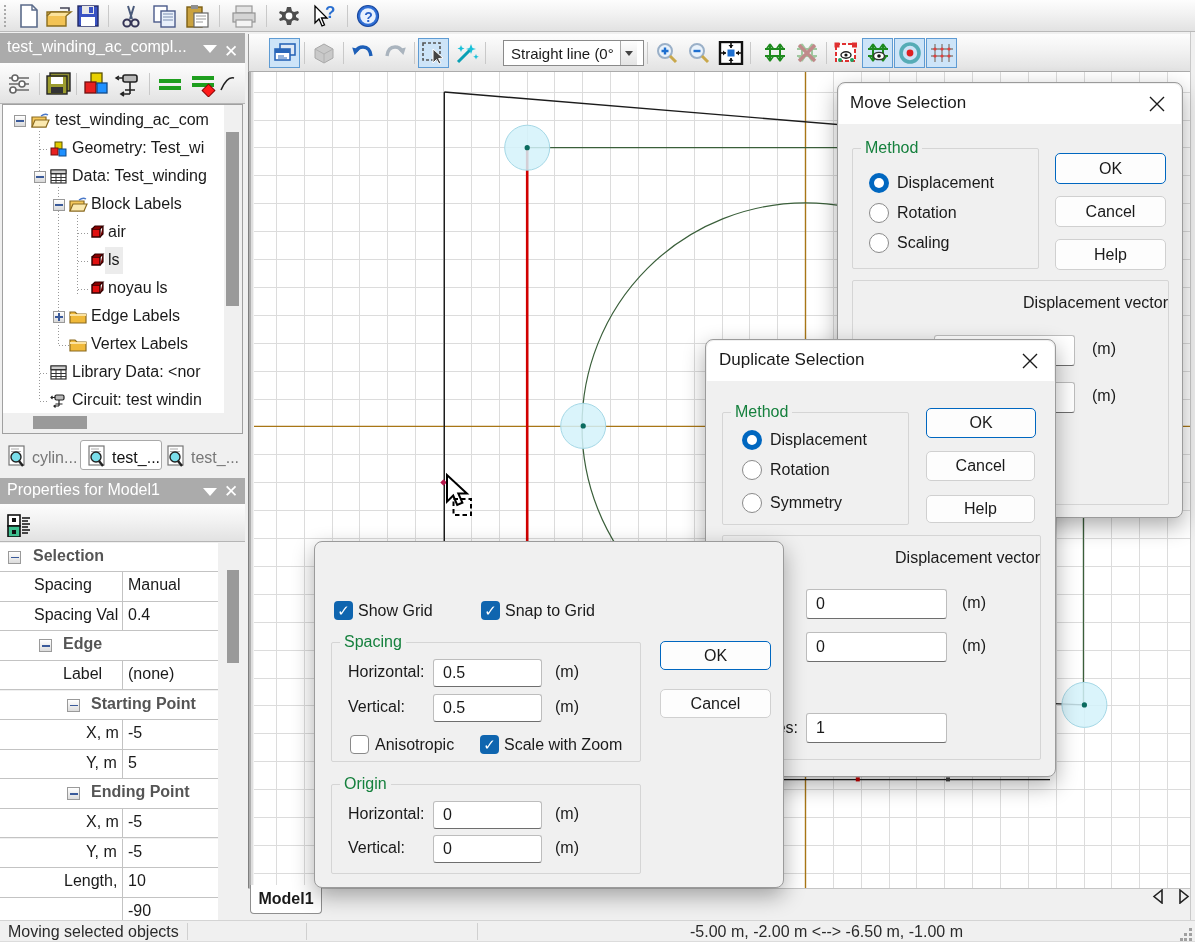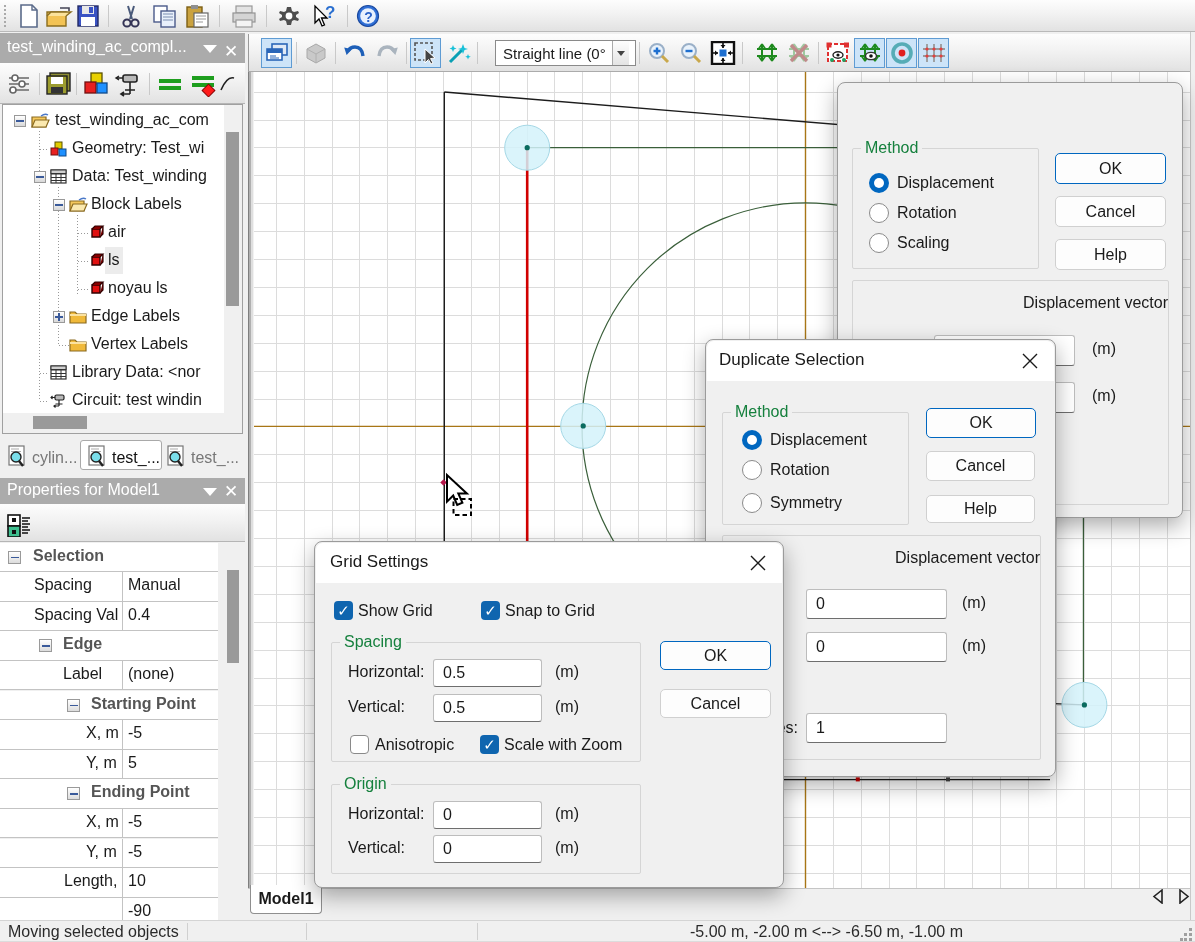--- a/index.html
+++ b/index.html
@@ -379,21 +379,21 @@
     <div class="abs" style="left:64px;top:330.1px;width:57px;overflow:hidden;white-space:nowrap;">Length,</div>
     <div class="abs" style="left:128px;top:330.1px;">10</div>
     <div class="abs" style="left:0;top:355.70000000000005px;width:218px;height:29.6px;background:#fff;border-bottom:1px solid #c3c3c3;"></div>
     <div class="abs" style="left:122px;top:355.70000000000005px;width:1px;height:29.6px;background:#c3c3c3;"></div>
     <div class="abs" style="left:64px;top:359.70000000000005px;width:57px;overflow:hidden;white-space:nowrap;margin-top:42px;">Slope, °</div>
     <div class="abs" style="left:128px;top:359.70000000000005px;">-90</div>
   <div class="abs" style="left:227px;top:28px;width:12px;height:93px;background:#9a9a9a;"></div>
 </div>
 
 <div class="abs grad" style="left:248px;top:34px;width:944px;height:38px;border-bottom:1px solid #ababab;border-left:1px solid #9a9a9a;">
-  <div id="tb-canvas" class="abs" style="left:12px;top:4px;height:30px;display:flex;align-items:center;">
+  <div id="tb-canvas" class="abs" style="left:20px;top:4px;height:30px;display:flex;align-items:center;">
       <div style="width:31px;height:30px;display:flex;align-items:center;justify-content:center;background:#cde4f8;border:1px solid #5e9bd3;margin-right:1px;">
         <svg width="24" height="22" viewBox="0 0 24 22">
           <rect x="7" y="2" width="15" height="11" fill="#dfe9f5" stroke="#2a66b8" stroke-width="1.6"></rect>
           <rect x="2" y="7" width="15" height="11" fill="#fff" stroke="#2a66b8" stroke-width="1.6"></rect>
           <rect x="2" y="7" width="15" height="4" fill="#2a66b8"></rect>
           <path d="M5 14 h6 M5 16 h9" stroke="#2a66b8" stroke-width="1"></path>
         </svg>
       </div>
       <div class="sep"></div>
       <div style="width:31px;height:30px;display:flex;align-items:center;justify-content:center;margin-right:1px;">
@@ -627,20 +627,26 @@
         <rect x="9" y="5" width="3" height="3"></rect>
         <rect x="9" y="10" width="3" height="3"></rect>
         <rect x="4" y="5" width="3" height="3"></rect>
         <rect x="4" y="10" width="3" height="3"></rect>
         <rect x="0" y="10" width="3" height="3"></rect>
       </g>
     </svg>
 </div>
 
 <div class="abs dlg" style="left:837px;top:82px;width:346px;height:436px;z-index:10;">
+  <div class="dtitle">
+      <span style="position:absolute;left:11px;top:9px;">Move Selection</span>
+    <svg style="position:absolute;right:16px;top:12px;" width="16" height="16" viewBox="0 0 16 16">
+        <path d="M1 1 L15 15 M15 1 L1 15" stroke="#1a1a1a" stroke-width="1.4"></path>
+      </svg>
+  </div>
   <div class="gbox" style="left:14px;top:65px;width:187px;height:121px;">
     <span class="glbl" style="left:8px;">Method</span>
     <div class="radio on" style="left:16px;top:24px;"></div>
       <span class="abs" style="left:44px;top:25px;">Displacement</span>
     <div class="radio" style="left:16px;top:54px;"></div>
       <span class="abs" style="left:44px;top:55px;">Rotation</span>
     <div class="radio" style="left:16px;top:84px;"></div>
       <span class="abs" style="left:44px;top:85px;">Scaling</span>
   </div>
   <div class="btn def abs" style="left:217px;top:70px;width:111px;height:31px;line-height:29px;">OK</div>
@@ -679,26 +685,20 @@
     <div class="fld abs" style="left:83px;top:53px;width:141px;height:30px;line-height:28px;">0</div>
     <span class="abs" style="left:239px;top:58px;">(m)</span>
     <div class="fld abs" style="left:83px;top:96px;width:141px;height:30px;line-height:28px;">0</div>
     <span class="abs" style="left:239px;top:101px;">(m)</span>
     <span class="abs" style="left:20px;top:183px;width:55px;text-align:right;">Copies:</span>
     <div class="fld abs" style="left:83px;top:177px;width:141px;height:30px;line-height:28px;">1</div>
   </div>
 </div>
 
 <div class="abs dlg" style="left:314px;top:541px;width:470px;height:347px;z-index:30;">
-  <div class="dtitle">
-      <span style="position:absolute;left:14px;top:9px;">Grid Settings</span>
-    <svg style="position:absolute;right:16px;top:12px;" width="16" height="16" viewBox="0 0 16 16">
-        <path d="M1 1 L15 15 M15 1 L1 15" stroke="#1a1a1a" stroke-width="1.4"></path>
-      </svg>
-  </div>
   <div class="chk on" style="left:19px;top:59px;">✓</div>
     <span class="abs" style="left:43px;top:60px;">Show Grid</span>
   <div class="chk on" style="left:166px;top:59px;">✓</div>
     <span class="abs" style="left:190px;top:60px;">Snap to Grid</span>
   <div class="gbox" style="left:16px;top:100px;width:310px;height:120px;">
     <span class="glbl" style="left:8px;">Spacing</span>
     <span class="abs" style="left:16px;top:20px;">Horizontal:</span>
     <div class="fld abs" style="left:101px;top:16px;width:109px;height:28px;line-height:26px;">0.5</div>
     <span class="abs" style="left:223px;top:20px;">(m)</span>
     <span class="abs" style="left:16px;top:55px;">Vertical:</span>

